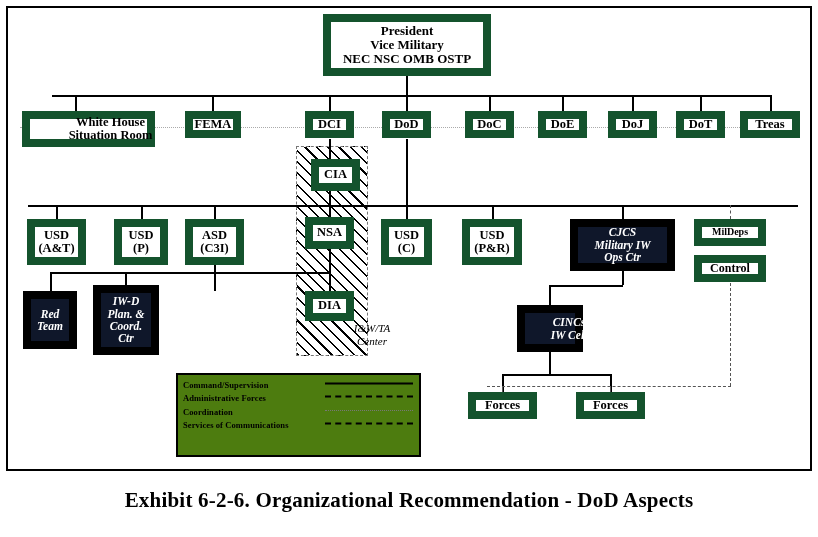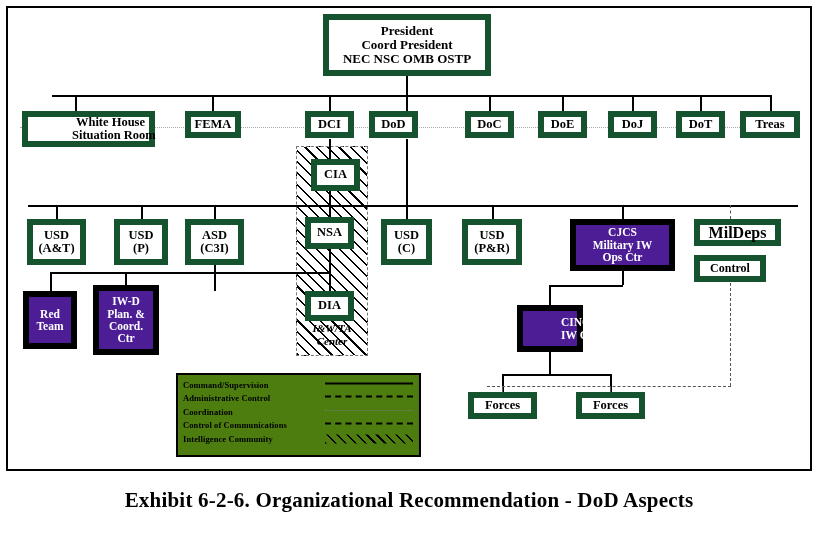--- a/index.html
+++ b/index.html
@@ -3,24 +3,24 @@
 <meta charset="utf-8">
 <style>
   html,body{margin:0;padding:0;background:#ffffff;}
   body{width:818px;height:537px;font-family:"Liberation Serif",serif;color:#000;}
   #page{position:relative;width:818px;height:537px;overflow:hidden;background:#fff;}
 
   
   #frame{position:absolute;left:6px;top:6px;width:806px;height:465px;border:2px solid #000;box-sizing:border-box;background:#fff;}
 
   
-  .box{position:absolute;box-sizing:border-box;border:6px solid #14532d;background:#fff;
-       display:flex;flex-direction:column;justify-content:center;
+  .box{position:absolute;box-sizing:border-box;border:8px solid #14532d;background:#fff;
+       display:flex;flex-direction:column;align-items:center;justify-content:center;
        text-align:center;font-weight:bold;line-height:1.08;z-index:6;}
-  .box.black{background:#4c1d95;color:#fff;border-color:#000;}
+  .box.black{background:#0f172a;color:#fff;border-color:#000;font-style:italic;}
   .box .ln{display:block;white-space:nowrap;}
 
   
   .ln-h{position:absolute;height:0;border-top:2px solid #000;z-index:3;}
   .ln-v{position:absolute;width:0;border-left:2px solid #000;z-index:3;}
   .dash-h{position:absolute;height:0;border-top:1.5px dashed #555;z-index:3;}
   .dash-v{position:absolute;width:0;border-left:1.5px dashed #555;z-index:3;}
   .dot-h{position:absolute;height:0;border-top:1px dotted #aaa;z-index:2;}
 
   
@@ -101,38 +101,38 @@
   <div class="ln-v" style="left:502px;top:374px;height:18px;"></div>
   <div class="ln-v" style="left:610px;top:374px;height:18px;"></div>
 
   <div class="dash-v" style="left:730px;top:268px;height:118px;"></div>
   <div class="dash-h" style="left:487px;top:386px;width:244px;"></div>
   <div class="dash-v" style="left:502px;top:386px;height:6px;"></div>
   <div class="dash-v" style="left:610px;top:386px;height:6px;"></div>
 
   <div class="box" style="left:323px;top:14px;width:168px;height:62px;font-size:13px;">
     <span class="ln">President</span>
-    <span class="ln">Coord President</span>
+    <span class="ln">Vice Military</span>
     <span class="ln">NEC  NSC  OMB  OSTP</span>
   </div>
 
   <div class="box" style="left:22px;top:111px;width:133px;height:36px;font-size:12.5px;padding-left:44px;">
     <span class="ln">White House</span>
     <span class="ln">Situation Room</span>
   </div>
 
   <div class="box" style="left:185px;top:111px;width:56px;height:27px;font-size:12.5px;">
     <span class="ln">FEMA</span>
   </div>
 
   <div class="box" style="left:305px;top:111px;width:49px;height:27px;font-size:12.5px;">
     <span class="ln">DCI</span>
   </div>
 
-  <div class="box" style="left:369px;top:111px;width:49px;height:27px;font-size:12.5px;">
+  <div class="box" style="left:382px;top:111px;width:49px;height:27px;font-size:12.5px;">
     <span class="ln">DoD</span>
   </div>
 
   <div class="box" style="left:465px;top:111px;width:49px;height:27px;font-size:12.5px;">
     <span class="ln">DoC</span>
   </div>
 
   <div class="box" style="left:538px;top:111px;width:49px;height:27px;font-size:12.5px;">
     <span class="ln">DoE</span>
   </div>
@@ -155,21 +155,21 @@
 
   <div class="box" style="left:305px;top:217px;width:49px;height:32px;font-size:12.5px;">
     <span class="ln">NSA</span>
   </div>
 
   <div class="box" style="left:305px;top:291px;width:49px;height:30px;font-size:12.5px;">
     <span class="ln">DIA</span>
   </div>
 
   <div style="position:absolute;left:296px;top:322px;width:72px;z-index:7;text-align:center;
-              font-size:11px;font-weight:bold;font-style:italic;line-height:1.15;">
+              font-size:11px;font-weight:normal;font-style:italic;line-height:1.15;padding-left:40px;">
     <span class="ln">I&amp;W/TA</span><br>
     <span class="ln">Center</span>
   </div>
 
   <div class="box" style="left:27px;top:219px;width:59px;height:46px;font-size:12.5px;">
     <span class="ln">USD</span>
     <span class="ln">(A&amp;T)</span>
   </div>
 
   <div class="box" style="left:114px;top:219px;width:54px;height:46px;font-size:12.5px;">
@@ -191,21 +191,21 @@
     <span class="ln">USD</span>
     <span class="ln">(P&amp;R)</span>
   </div>
 
   <div class="box black" style="left:570px;top:219px;width:105px;height:52px;font-size:11.5px;">
     <span class="ln">CJCS</span>
     <span class="ln">Military IW</span>
     <span class="ln">Ops Ctr</span>
   </div>
 
-  <div class="box" style="left:694px;top:219px;width:87px;height:27px;font-size:16px;">
+  <div class="box" style="left:694px;top:219px;width:72px;height:27px;font-size:10px;">
     <span class="ln">MilDeps</span>
   </div>
 
   <div class="box" style="left:694px;top:255px;width:72px;height:27px;font-size:12px;">
     <span class="ln">Control</span>
   </div>
 
   <div class="box black" style="left:23px;top:291px;width:54px;height:58px;font-size:11.5px;">
     <span class="ln">Red</span>
     <span class="ln">Team</span>
@@ -231,32 +231,28 @@
   <div class="box" style="left:576px;top:392px;width:69px;height:27px;font-size:12.5px;">
     <span class="ln">Forces</span>
   </div>
 
   <div id="legend" style="left:176px;top:373px;width:245px;height:84px;padding:3px 0;">
     <div class="lg-row">
       <span class="lg-label">Command/Supervision</span>
       <span class="lg-sample s-solid"></span>
     </div>
     <div class="lg-row">
-      <span class="lg-label">Administrative Control</span>
+      <span class="lg-label">Administrative Forces</span>
       <span class="lg-sample s-dash"></span>
     </div>
     <div class="lg-row">
       <span class="lg-label">Coordination</span>
       <span class="lg-sample s-dot"></span>
     </div>
     <div class="lg-row">
-      <span class="lg-label">Control of Communications</span>
+      <span class="lg-label">Services of Communications</span>
       <span class="lg-sample s-dashdot"></span>
     </div>
-    <div class="lg-row">
-      <span class="lg-label">Intelligence Community</span>
-      <span class="lg-sample s-hatch"></span>
-    </div>
   </div>
 
   <div id="caption">Exhibit 6-2-6.  Organizational Recommendation - DoD Aspects</div>
 
 </div>
 
 </body></html>

